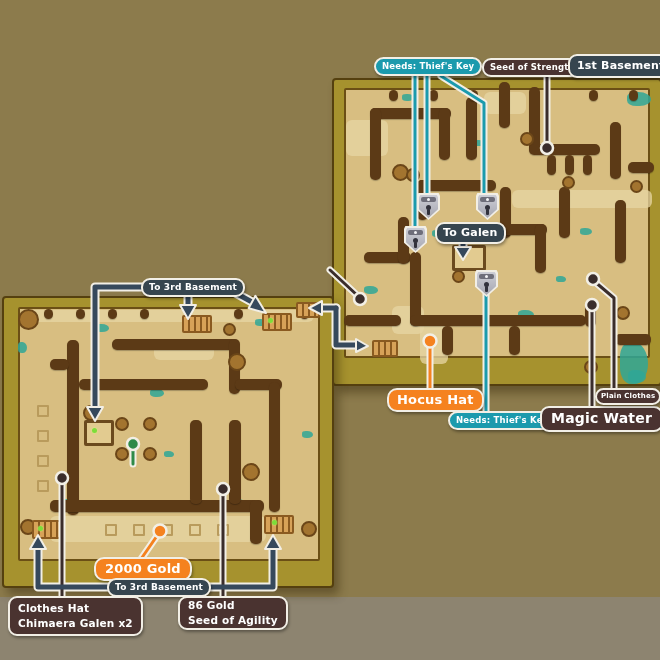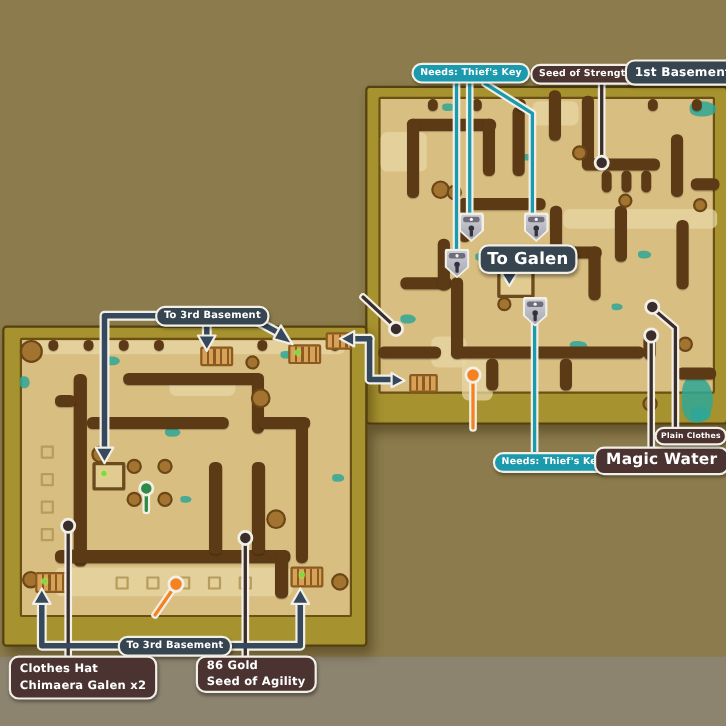--- a/index.html
+++ b/index.html
@@ -291,26 +291,28 @@
   <div class="lock" style="left:475px;top:270px;">
     <div class="lb"></div>
       <div class="slot"></div>
       <div class="hole"></div>
       <div class="stem"></div>
     </div>
 
   <div class="lbl teal" style="left:374px;top:57px;">Needs: Thief's Key</div>
   <div class="lbl brown" style="left:482px;top:58px;font-size:8.5px;">Seed of Strength</div>
   <div class="lbl navy" style="left:568px;top:54px;font-size:11px;padding:3px 7px;">1st Basement</div>
-  <div class="lbl navy" style="left:435px;top:222px;font-size:15px;">To Galen</div>
+  <div class="lbl navy" style="left:435px;top:222px;font-size:11px;">To Galen</div>
+  <div class="lbl orange" style="left:387px;top:388px;font-size:13px;padding:2px 8px;">Hocus Hat</div>
   <div class="lbl teal" style="left:448px;top:411px;">Needs: Thief's Key</div>
   <div class="lbl brown" style="left:540px;top:406px;font-size:14px;padding:2px 9px;">Magic Water</div>
   <div class="lbl brown" style="left:595px;top:388px;font-size:7px;padding:2px 4px;">Plain Clothes</div>
 
   <div class="lbl navy" style="left:141px;top:278px;font-size:9px;">To 3rd Basement</div>
+  <div class="lbl orange" style="left:94px;top:557px;font-size:13px;padding:2px 9px;">2000 Gold</div>
   <div class="lbl navy" style="left:107px;top:578px;font-size:9px;">To 3rd Basement</div>
   <div class="lbl brown multi" style="left:8px;top:596px;font-size:10.5px;padding:3px 8px;">
     <div>Clothes Hat</div>
     <div>Chimaera Galen x2</div>
   </div>
   <div class="lbl brown multi" style="left:178px;top:596px;font-size:10.5px;padding:0 8px;">
     <div>86 Gold</div>
     <div>Seed of Agility</div>
   </div>
 </div>

